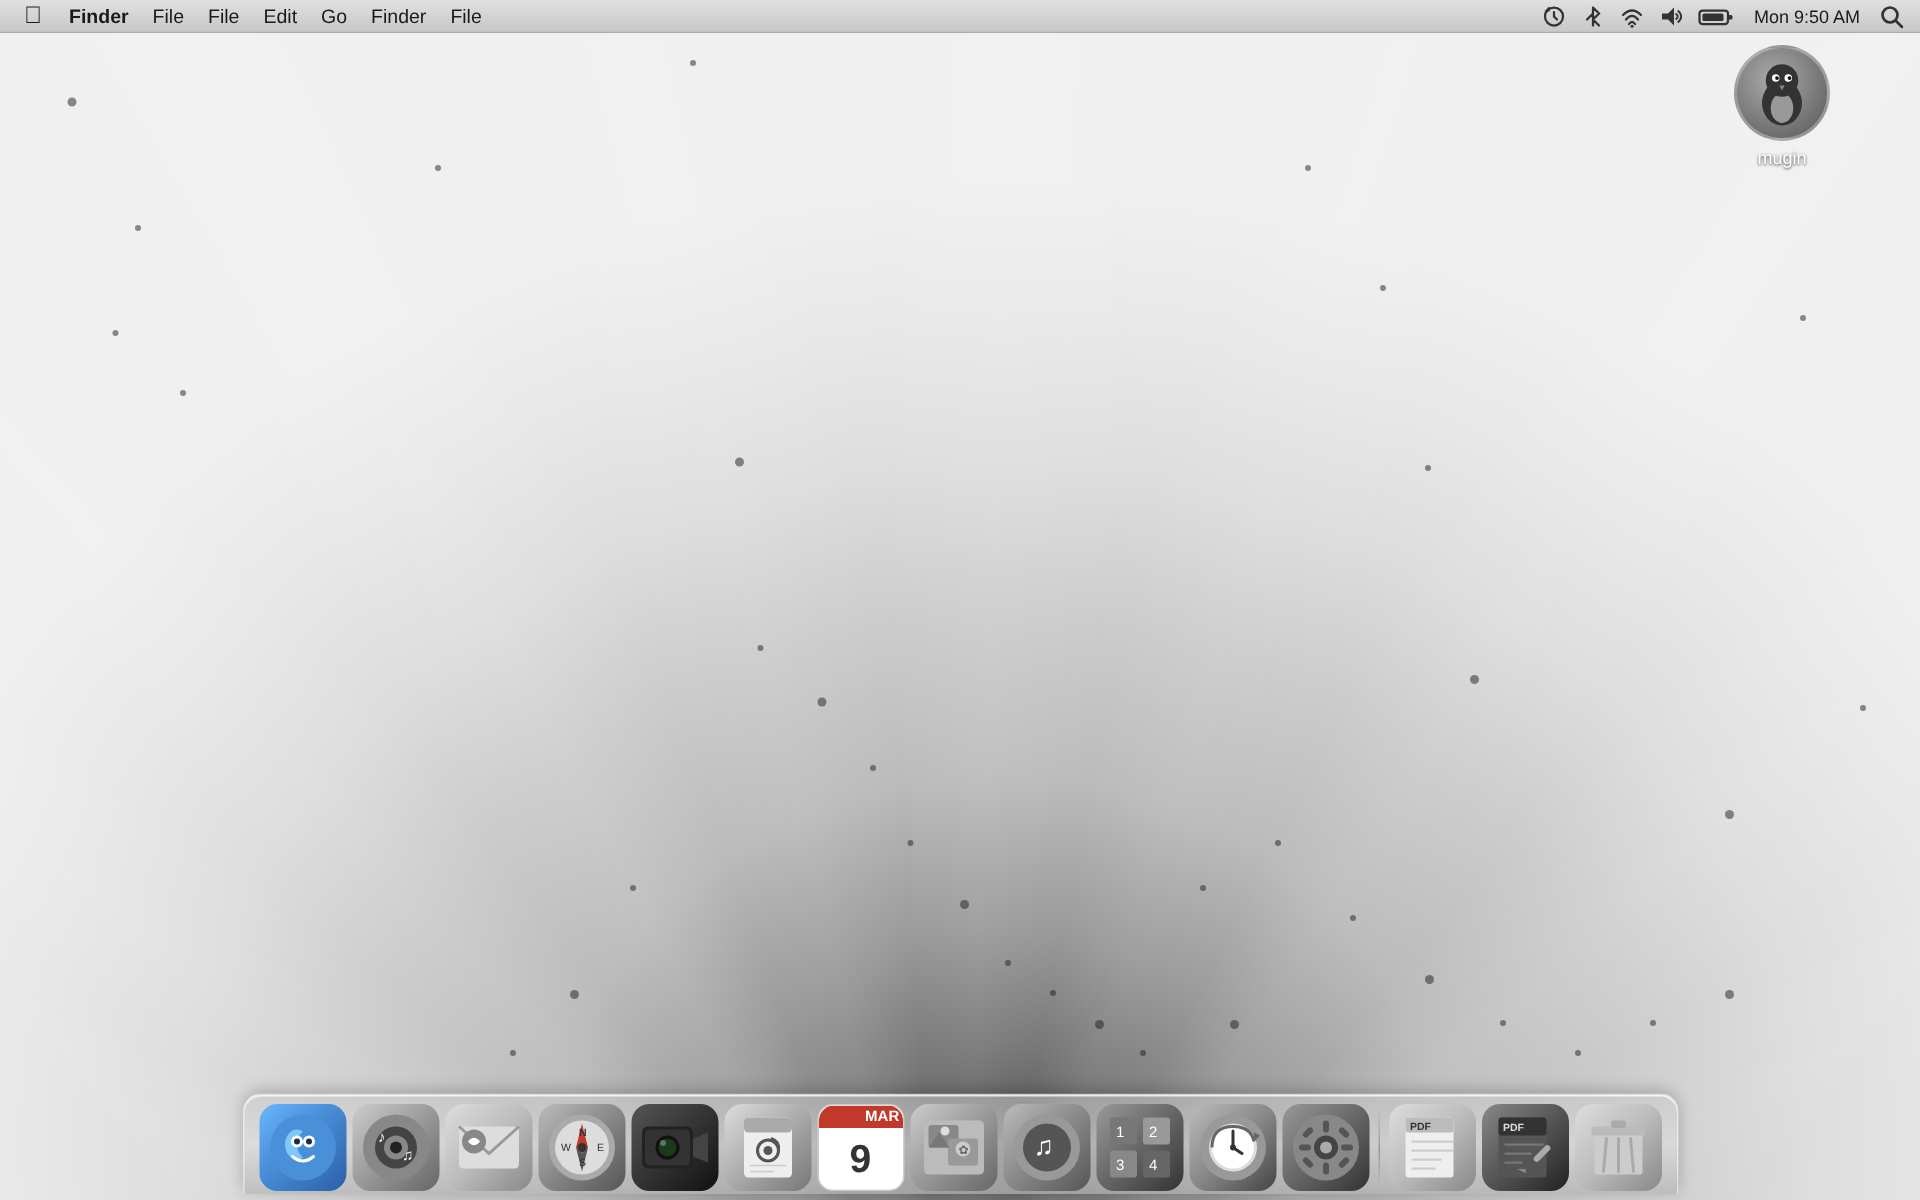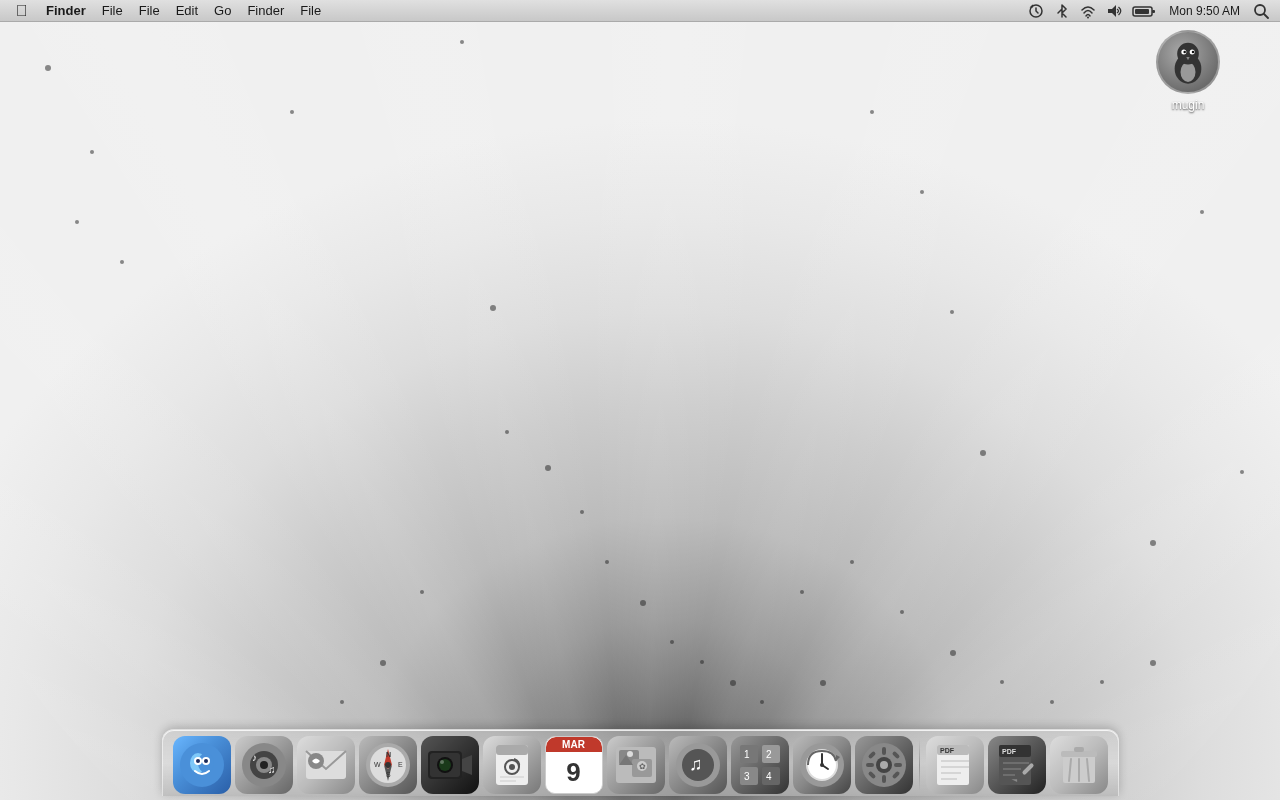--- a/index.html
+++ b/index.html
@@ -263,21 +263,21 @@
       background: white;
       border-radius: 10px;
       display: flex;
       flex-direction: column;
       overflow: hidden;
     }
     .calendar-header {
       background: #c0392b;
       color: white;
       font-size: 10px;
-      text-align: center;
+      text-align: right;
       padding: 2px;
       font-weight: bold;
     }
     .calendar-day {
       flex: 1;
       display: flex;
       align-items: center;
       justify-content: center;
       font-size: 26px;
       font-weight: bold;

